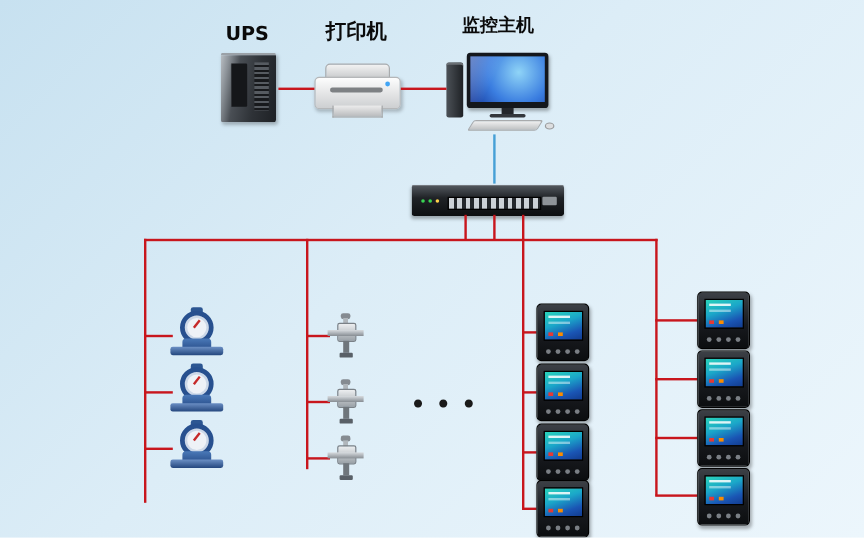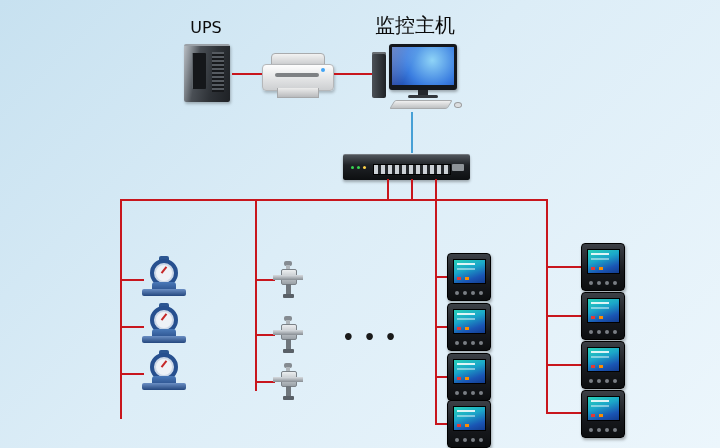--- a/index.html
+++ b/index.html
@@ -1,21 +1,21 @@
 <!DOCTYPE html>
 <html><head>
 <meta charset="utf-8">
 <style>
   html,body{margin:0;padding:0;}
   .stage{
     position:relative;width:720px;height:448px;overflow:hidden;
     background:linear-gradient(135deg,#c7e1f0 0%,#dcedf7 45%,#ecf6fc 100%);
     font-family:"DejaVu Sans","Liberation Sans",sans-serif;color:#111;
   }
-  .label{position:absolute;font-weight:400;color:#0a0a0a;text-align:center;}
+  .label{position:absolute;font-weight:700;color:#0a0a0a;text-align:center;}
   .line{position:absolute;background:#c8161d;}
   .line.h{height:2px;}
   .line.v{width:2px;}
   .line.blue{background:#46a0d6;}
   .dots{position:absolute;font-weight:700;letter-spacing:9px;font-size:19px;color:#1a1a1a;text-align:center;}
   .dev{position:absolute;}
   .dev i{position:absolute;display:block;}
 
   
   .ups{width:46px;height:56px;}
@@ -81,21 +81,22 @@
   .pmeter .scr::after{content:"";position:absolute;left:3px;bottom:3px;width:4px;height:3px;background:#e53935;box-shadow:8px 0 0 #fb8c00;}
   .pmeter .btns{left:7px;bottom:5px;width:4px;height:4px;border-radius:50%;background:#7a7f85;
     box-shadow:8px 0 0 #7a7f85,16px 0 0 #7a7f85,24px 0 0 #7a7f85;}
 </style>
 </head>
 <body>
 
 <div class="stage">
 
   <div class="label" style="left:180px;top:18px;width:52px;font-size:16px;">UPS</div>
-  <div class="label" style="left:368px;top:12px;width:94px;font-size:20px;">监控主机</div>
+  <div class="label" style="left:258px;top:15px;width:78px;font-size:17px;">打印机</div>
+  <div class="label" style="left:368px;top:12px;width:94px;font-size:15px;">监控主机</div>
 
   <div class="dev ups" style="left:184px;top:44px;">
     <i class="bd"></i>
       <i class="vt"></i>
       <i class="sl"></i>
   </div>
 
   <div class="dev printer" style="left:262px;top:53px;">
     <i class="lid"></i>
       <i class="bd"></i>

